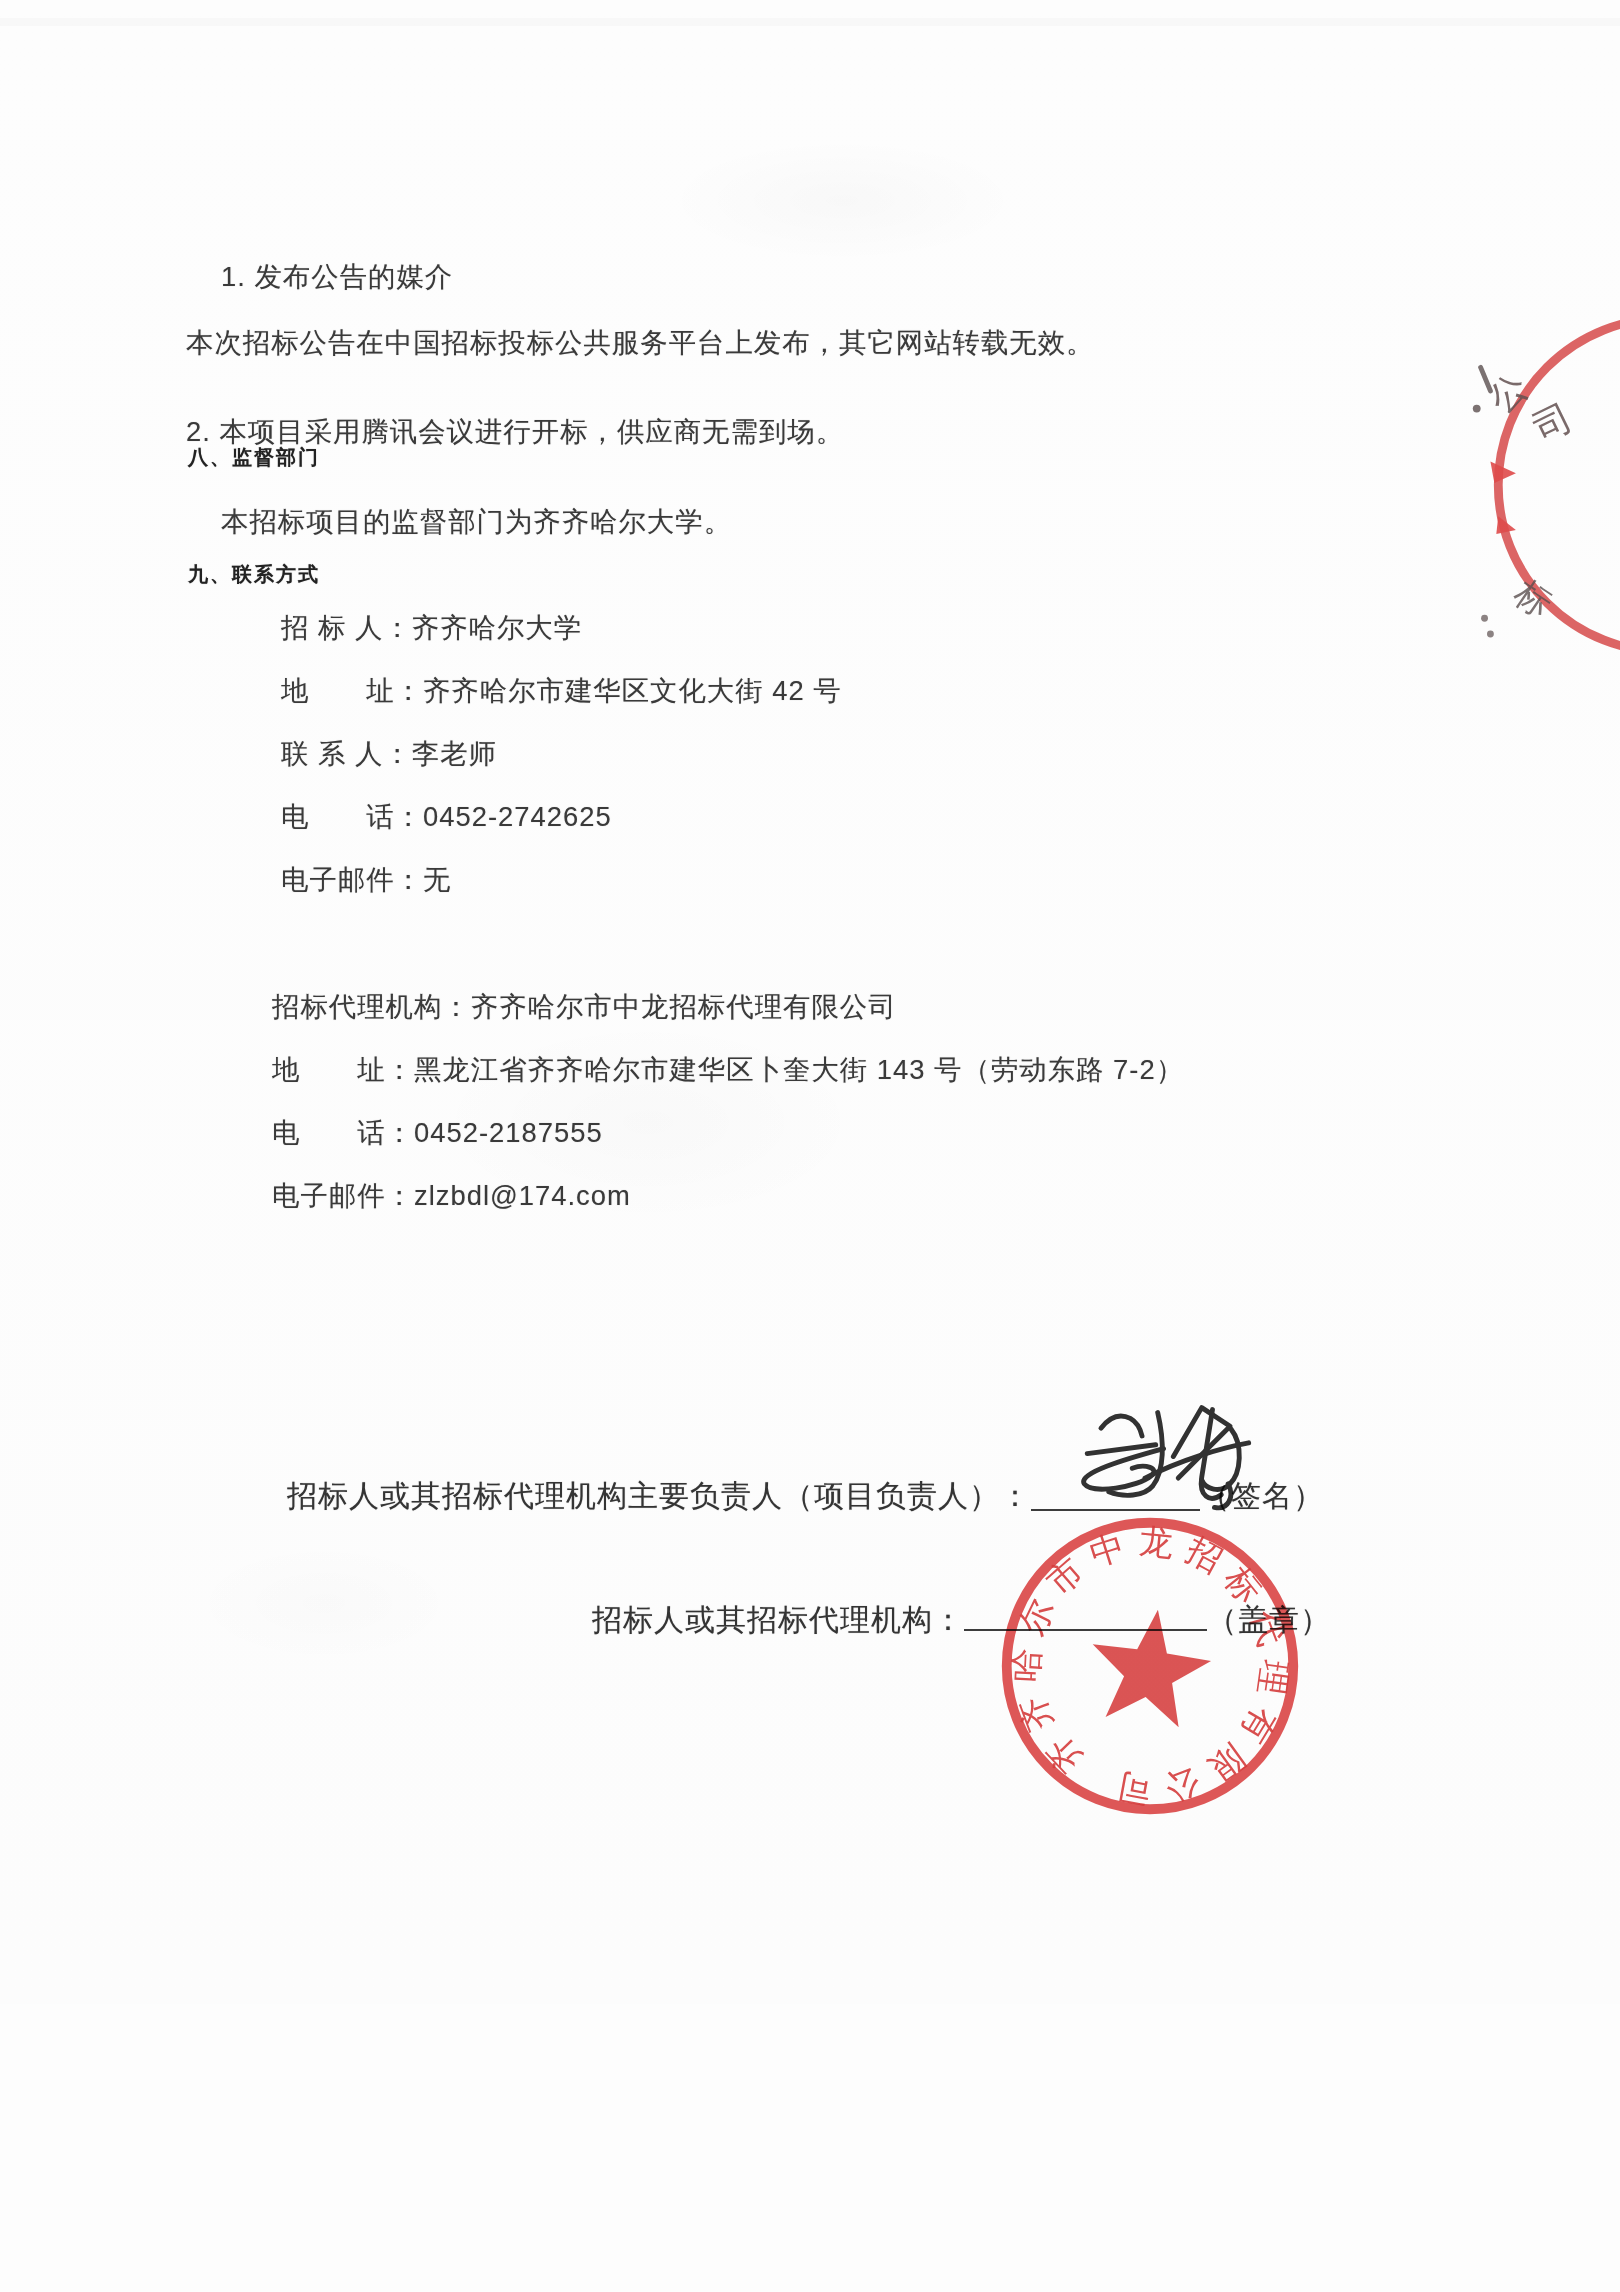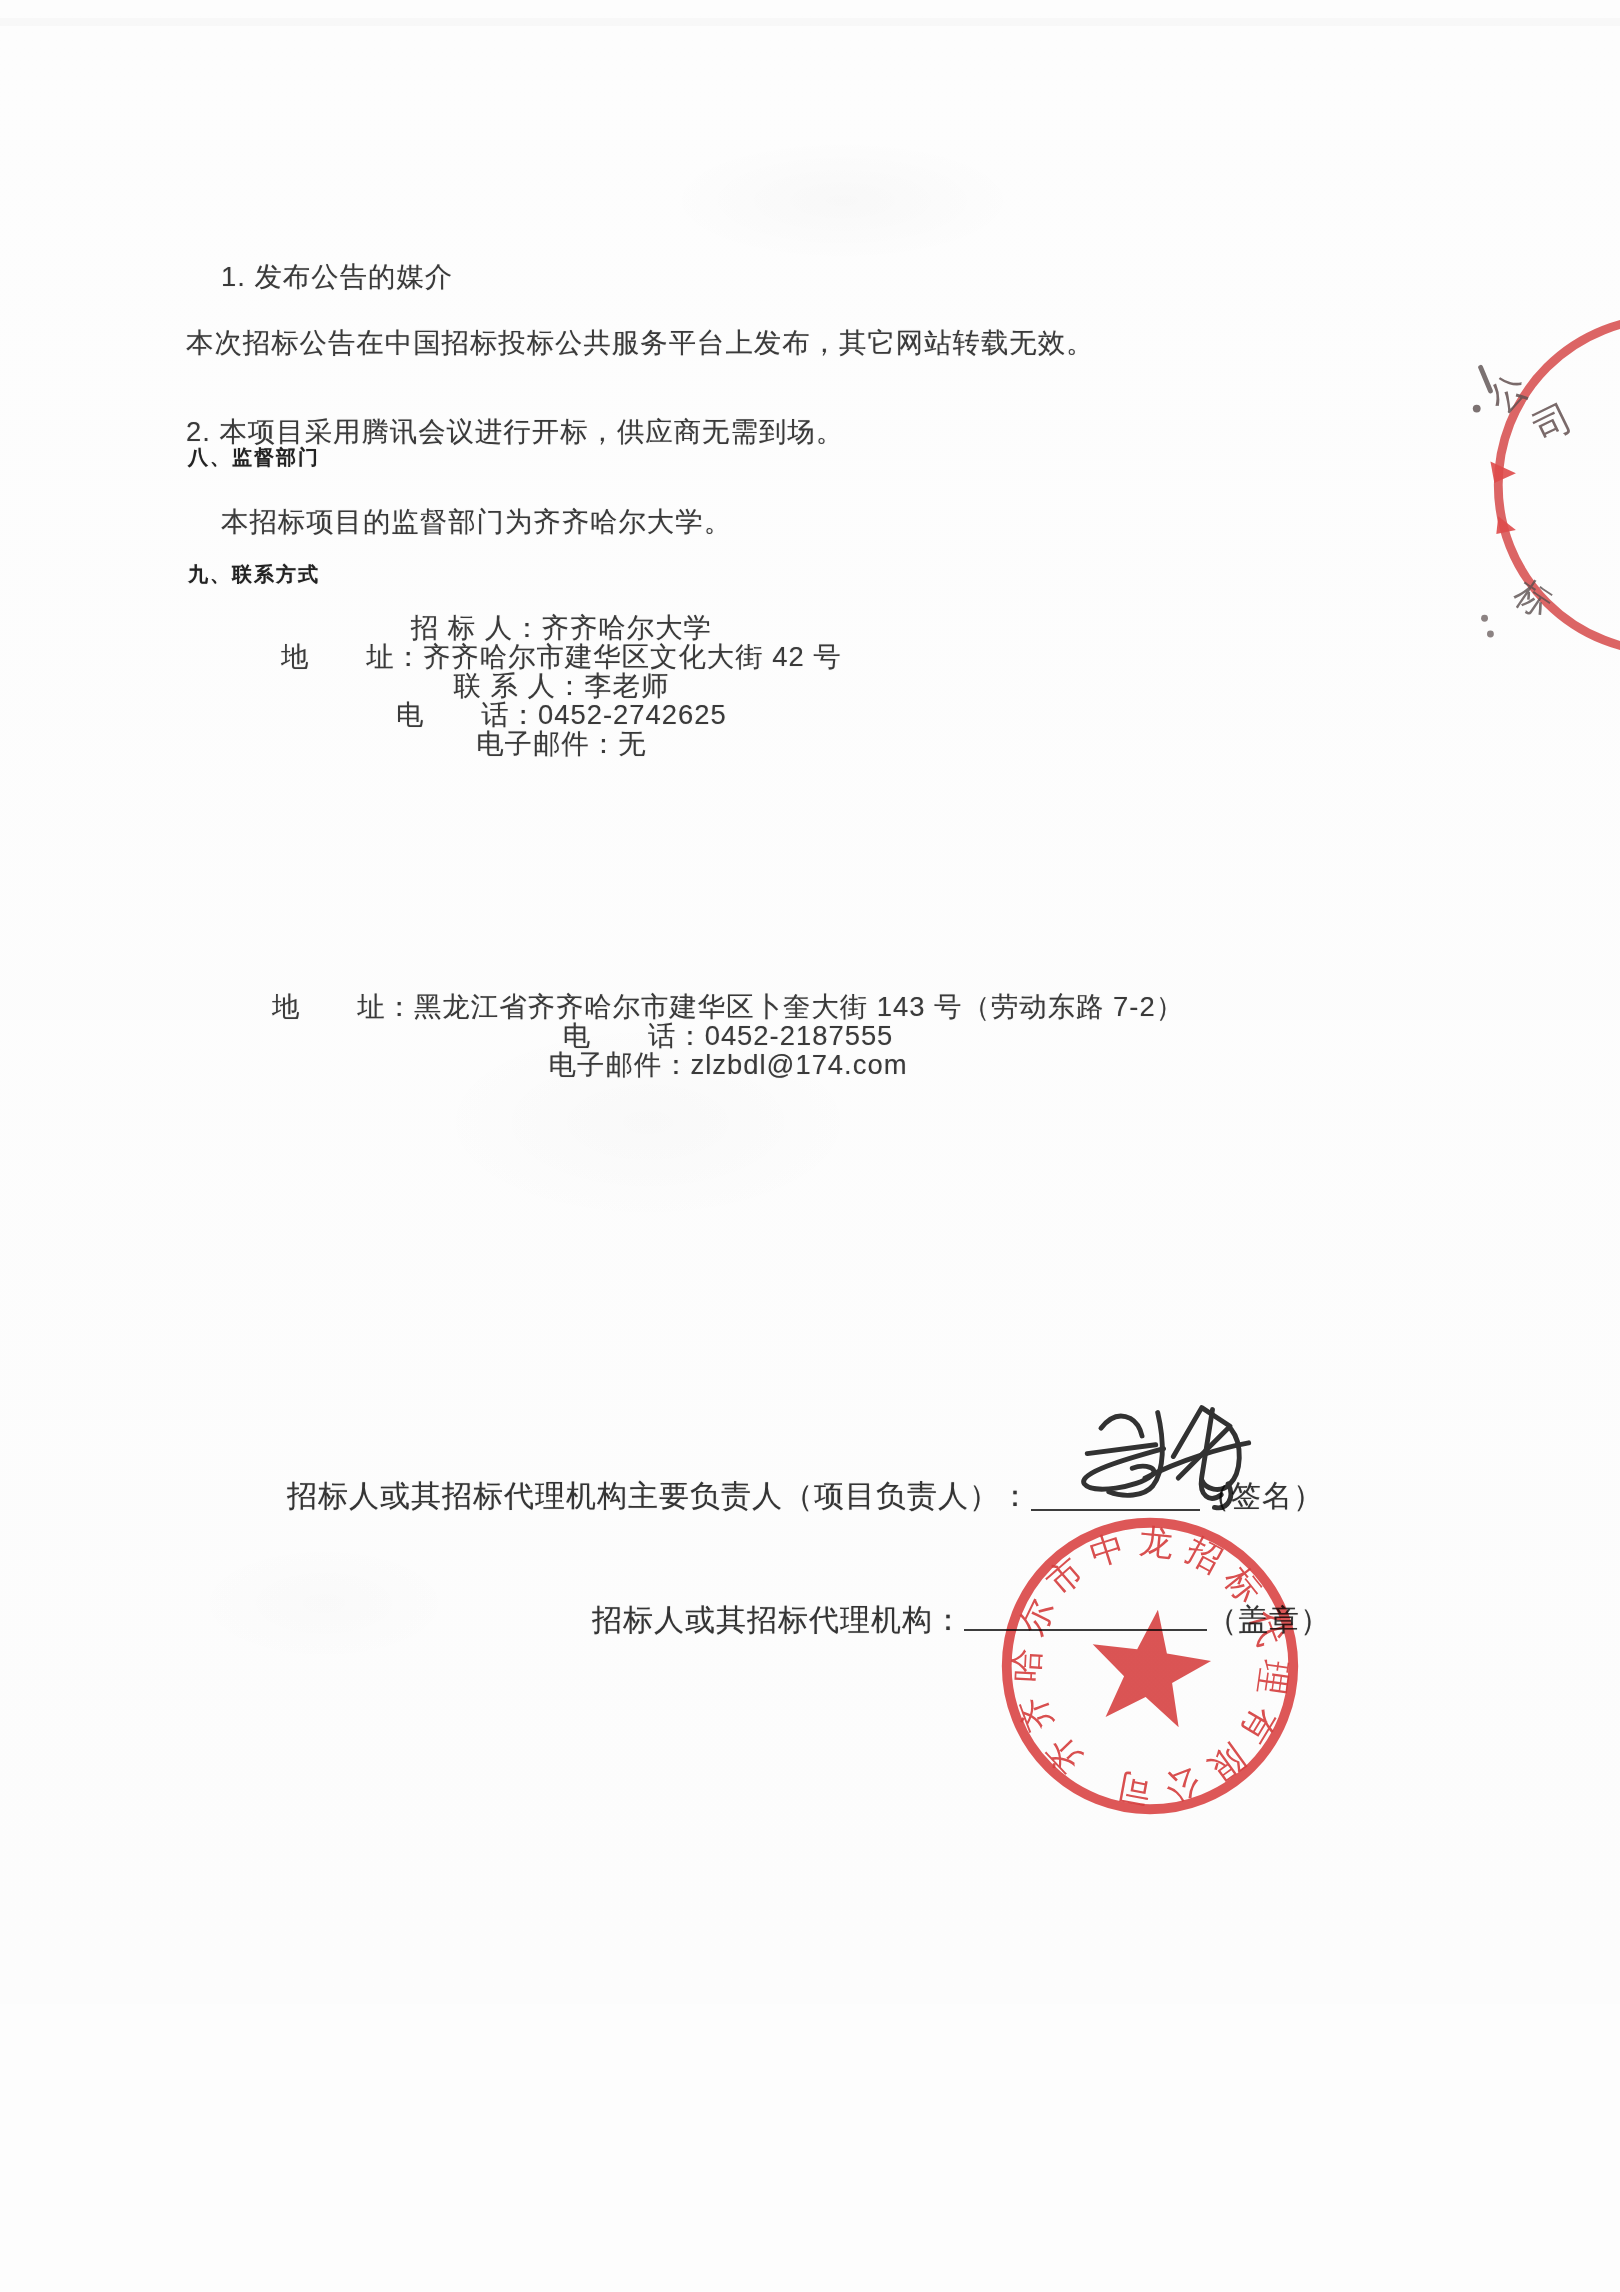--- a/index.html
+++ b/index.html
@@ -16,21 +16,21 @@
       radial-gradient(314px 147px at 40% 56%, rgba(0,0,0,.015), transparent 70%),
       radial-gradient(196px 88px at 20% 80%, rgba(0,0,0,.012), transparent 70%),
       linear-gradient(#fdfdfd,#fcfcfc);
     color:#333;
   }
   .scanband{position:absolute;left:0;top:17.6px;width:100%;height:8.8px;background:rgba(120,120,120,.04);}
   .t{position:absolute;white-space:nowrap;font-size:27.4px;color:#3a3a3a;
      text-shadow:0 0 1px rgba(60,60,60,.35);letter-spacing:1px;}
   .h{position:absolute;white-space:nowrap;font-size:20px;font-weight:700;color:#222;
      text-shadow:0 0 1px rgba(40,40,40,.4);letter-spacing:2px;}
-  .rows{position:absolute;display:grid;text-align:center;}
+  .rows{position:absolute;display:grid;row-gap:34px;}
   .rows .row{line-height:29px;font-size:27.4px;color:#3a3a3a;white-space:nowrap;
      text-shadow:0 0 1px rgba(60,60,60,.35);letter-spacing:1px;}
   .rows .row .lbl{display:inline-block;}
   .signrow{position:absolute;display:flex;align-items:flex-start;white-space:nowrap;
      font-size:30px;color:#343434;text-shadow:0 0 1px rgba(50,50,50,.4);letter-spacing:1px;}
   .uline{display:inline-block;border-bottom:2.9px solid #3c3c3c;}
   .seal{position:absolute;mix-blend-mode:multiply;}
   .sig{position:absolute;mix-blend-mode:multiply;}
 </style>
 </head>
@@ -60,20 +60,23 @@
     </div>
     <div class="row">
       <span class="lbl">电　　话：</span><span>0452-2742625</span>
     </div>
     <div class="row">
       <span class="lbl">电子邮件：</span><span>无</span>
     </div>
   </div>
 
   <div class="rows" style="left:272px;top:992px;">
+    <div class="row">
+      <span class="lbl">招标代理机构：</span><span>齐齐哈尔市中龙招标代理有限公司</span>
+    </div>
     <div class="row">
       <span class="lbl">地　　址：</span><span>黑龙江省齐齐哈尔市建华区卜奎大街 143 号（劳动东路 7-2）</span>
     </div>
     <div class="row">
       <span class="lbl">电　　话：</span><span>0452-2187555</span>
     </div>
     <div class="row">
       <span class="lbl">电子邮件：</span><span>zlzbdl@174.com</span>
     </div>
   </div>

